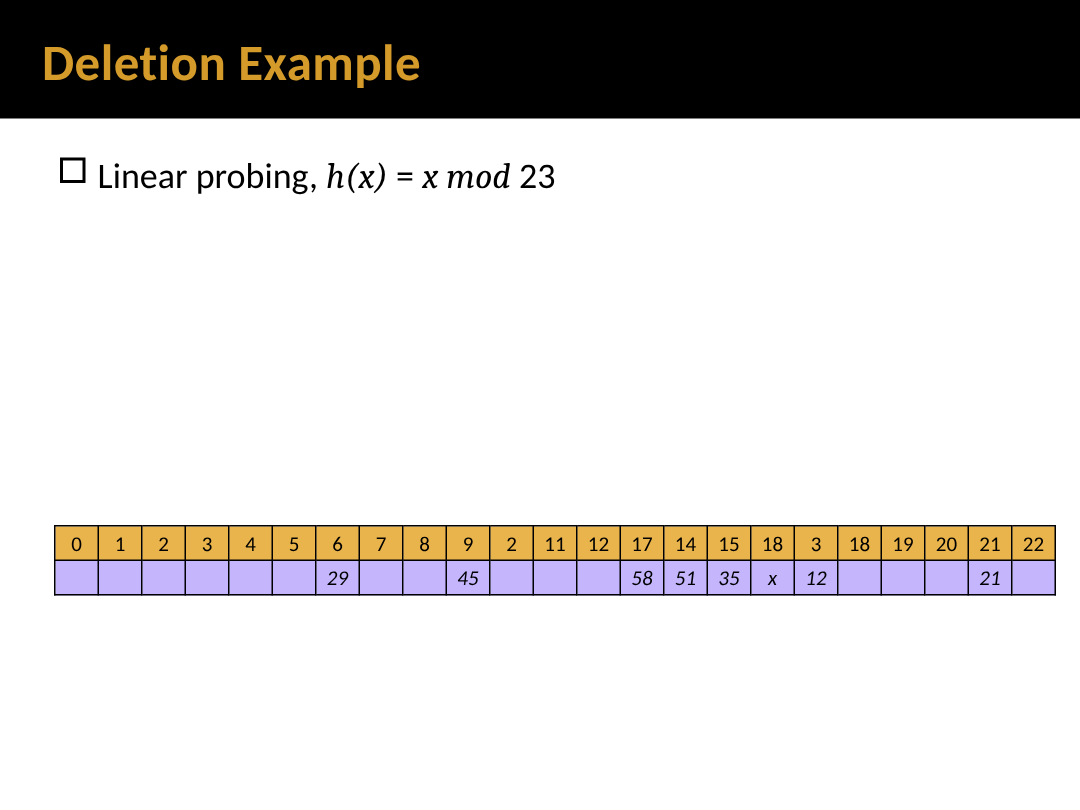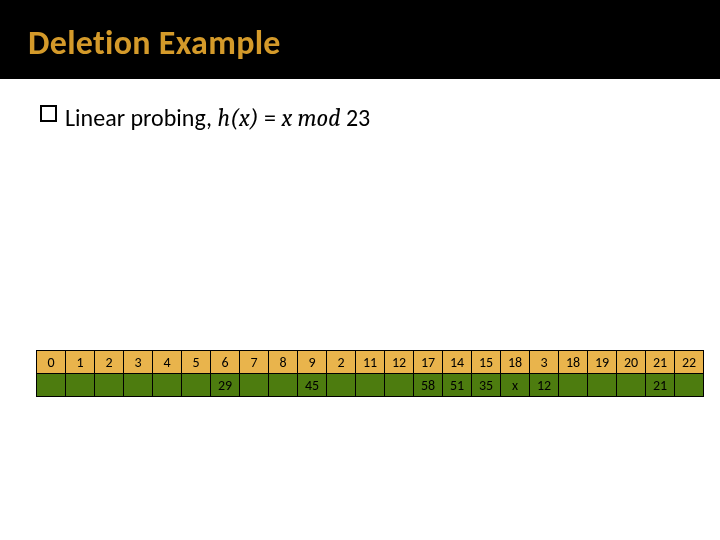--- a/index.html
+++ b/index.html
@@ -63,21 +63,22 @@
     border: 1px solid #000;
     text-align: center;
     vertical-align: middle;
     font-size: 14px;
     padding: 0;
   }
   tr.idx td {
     background: #e9b44c;
   }
   tr.val td {
-    background: #4d7c0f;
+    background: #c4b5fd;
+    font-style: italic;
   }
 </style>
 </head>
 <body>
 
 <div class="slide">
 
   <div class="title-bar">Deletion Example</div>
 
   <div class="content">

